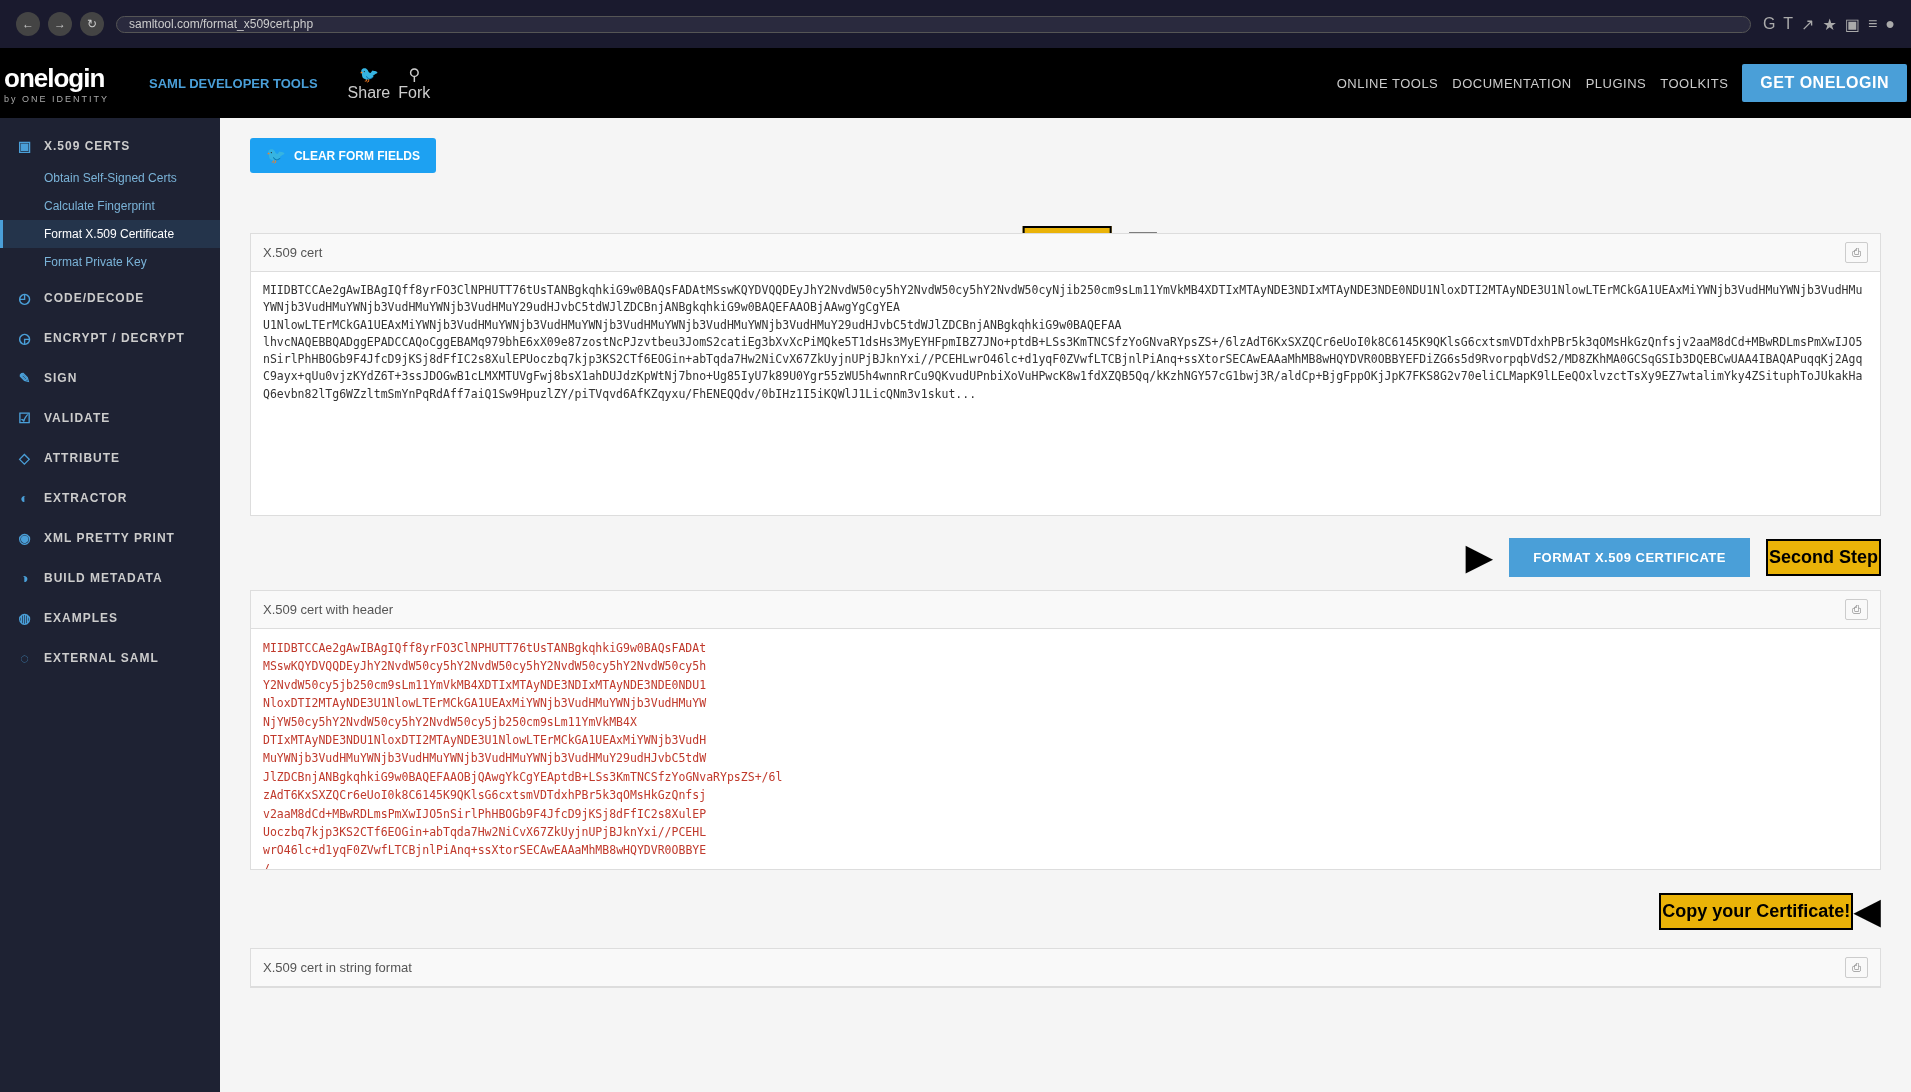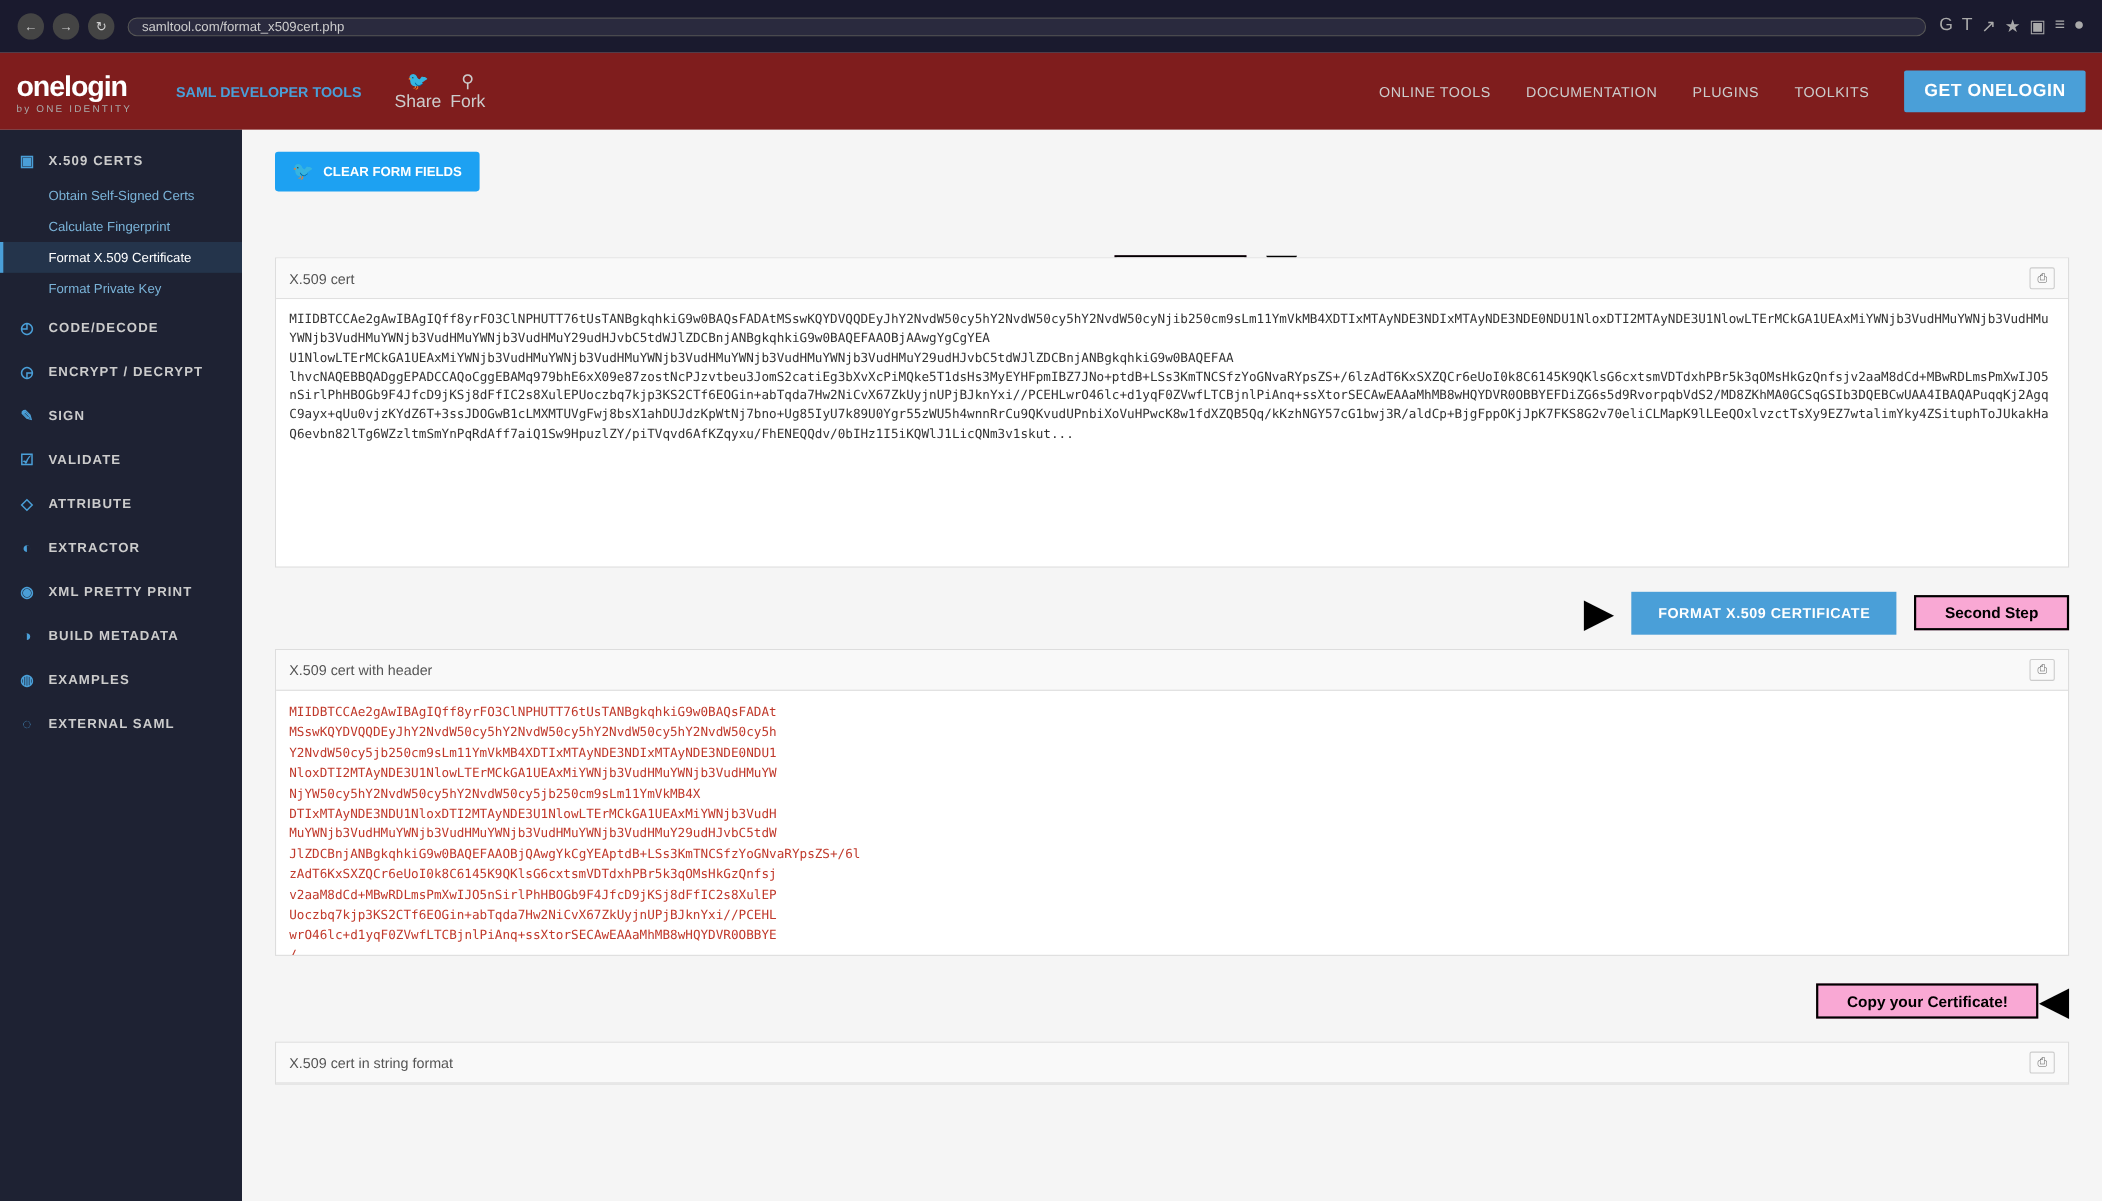--- a/index.html
+++ b/index.html
@@ -15,35 +15,35 @@
       gap: 12px;
     }
     .browser-controls { display: flex; align-items: center; gap: 8px; }
     .browser-btn { background: #444; border: none; color: #ccc; width: 24px; height: 24px; border-radius: 50%; cursor: pointer; font-size: 12px; display: flex; align-items: center; justify-content: center; }
     .address-bar { flex: 1; background: #2a2a3e; border: 1px solid #555; border-radius: 20px; height: 17px; display: flex; align-items: center; padding: 0 12px; color: #ccc; font-size: 12px; }
     .browser-icons { display: flex; gap: 8px; }
     .browser-icon { color: #aaa; font-size: 16px; cursor: pointer; }
 
     
     .header {
-      background: #7f1d1d;
+      background: #000000;
       height: 70px;
       display: flex;
       align-items: center;
-      padding: 0 15px;
+      padding: 0 4px;
       gap: 20px;
     }
     .logo-area { display: flex; flex-direction: column; margin-right: 20px; }
     .logo-text { color: #fff; font-size: 26px; font-weight: bold; letter-spacing: -1px; }
     .logo-sub { color: #aaa; font-size: 9px; letter-spacing: 2px; }
     .saml-tools-label { color: #4a9fd8; font-weight: bold; font-size: 13px; margin-right: 10px; }
     .social-icons { display: flex; gap: 8px; align-items: center; }
     .social-icon { color: #4a9fd8; font-size: 18px; cursor: pointer; display: flex; flex-direction: column; align-items: center; font-size: 11px; color: #ccc; }
     .social-icon span { font-size: 16px; }
-    .header-nav { margin-left: auto; display: flex; align-items: center; gap: 32px; }
+    .header-nav { margin-left: auto; display: flex; align-items: center; gap: 14px; }
     .header-nav-item { color: #ccc; font-size: 13px; font-weight: 500; cursor: pointer; letter-spacing: 0.5px; text-transform: uppercase; }
     .get-onelogin-btn { background: #4a9fd8; color: #fff; border: none; padding: 10px 18px; font-size: 16px; font-weight: bold; cursor: pointer; border-radius: 2px; letter-spacing: 0.5px; }
 
     
     .main-layout { display: flex; height: calc(1092px - 48px - 70px); }
 
     
     .sidebar { width: 220px; background: #1e2233; flex-shrink: 0; overflow-y: auto; padding-top: 10px; }
     .sidebar-section { margin-bottom: 4px; }
     .sidebar-section-header { display: flex; align-items: center; gap: 10px; padding: 10px 16px; color: #ccc; font-size: 12px; font-weight: bold; letter-spacing: 1px; text-transform: uppercase; cursor: pointer; }
@@ -62,21 +62,21 @@
     .cert-section { background: #fff; border: 1px solid #ddd; margin-bottom: 20px; position: relative; }
     .cert-section-label { font-size: 13px; color: #555; padding: 8px 12px; background: #f9f9f9; border-bottom: 1px solid #ddd; display: flex; justify-content: space-between; align-items: center; }
     .copy-btn { background: none; border: 1px solid #ccc; padding: 3px 6px; cursor: pointer; font-size: 11px; color: #666; border-radius: 2px; }
     .cert-textarea { width: 100%; height: 240px; border: none; resize: none; padding: 10px 12px; font-family: monospace; font-size: 11.5px; line-height: 1.5; color: #333; background: #fff; overflow-y: auto; }
 
     
     .format-btn-row { display: flex; align-items: center; justify-content: flex-end; margin: 12px 0; gap: 16px; position: relative; }
     .format-x509-btn { background: #4a9fd8; color: #fff; border: none; padding: 12px 24px; font-size: 13px; font-weight: bold; cursor: pointer; letter-spacing: 0.5px; text-transform: uppercase; }
 
     
-    .annotation-box { border: 2px solid #000; background: #f9a8d4; padding: 6px 26px; font-size: 14px; font-weight: bold; color: #000; display: inline-block; }
+    .annotation-box { border: 2px solid #000; background: #eab308; padding: 6px 1px; font-size: 18px; font-weight: bold; color: #000; display: inline-block; }
 
     
     .second-step-annotation { display: flex; align-items: center; gap: 12px; }
 
     
     .copy-cert-annotation { display: flex; align-items: center; gap: 0; margin-top: 10px; justify-content: flex-end; }
 
     .content-inner { position: relative; }
 
     

